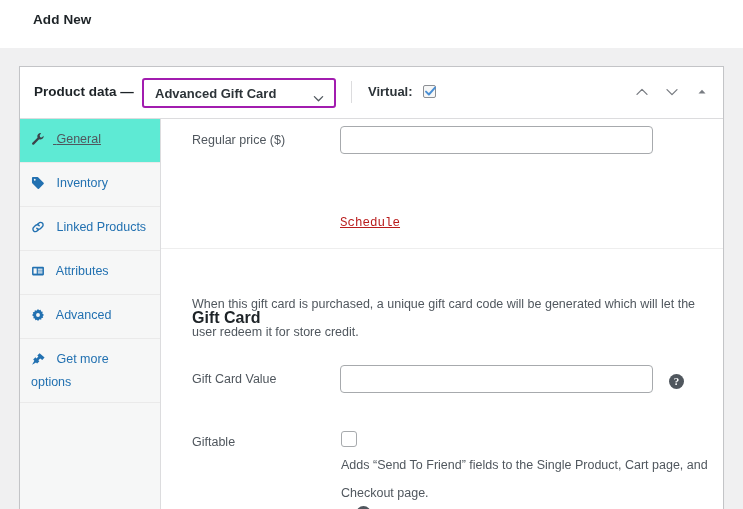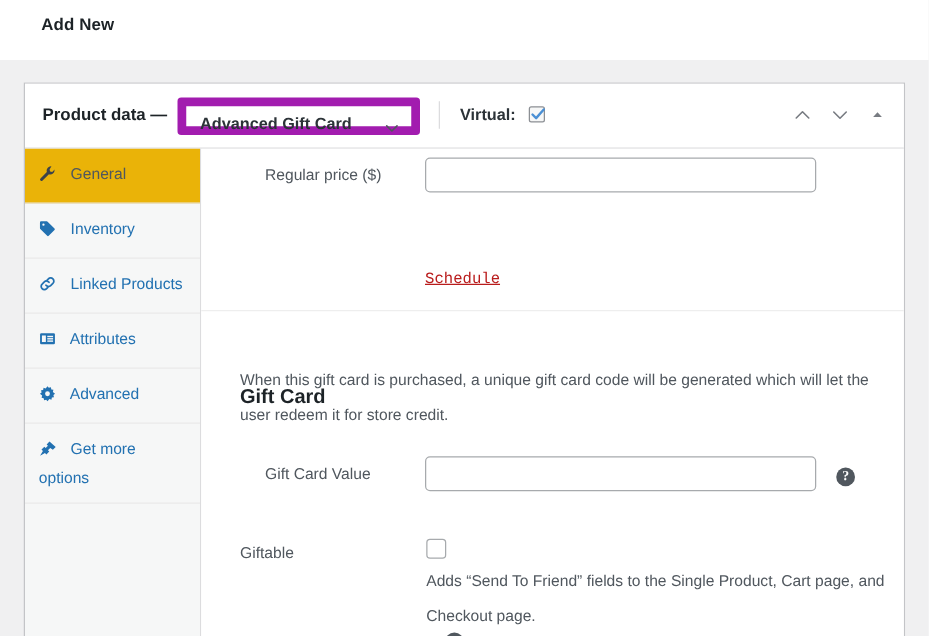--- a/index.html
+++ b/index.html
@@ -62,21 +62,21 @@
     font-size: 13.5px;
     font-weight: bold;
     color: #1d2327;
   }
   #product-type-select {
     position: absolute;
     left: 122px;
     top: 11px;
     width: 194px;
     height: 30px;
-    border: 7px solid #a21caf;
+    border: 2px solid #a21caf;
     border-radius: 3px;
     background: #ffffff;
     box-sizing: border-box;
     cursor: pointer;
   }
   #product-type-select-text {
     position: absolute;
     left: 11px;
     top: 6px;
     font-size: 13px;
@@ -163,22 +163,23 @@
     position: relative;
     padding: 10px 10px 10px 11px;
     border-bottom: 1px solid #eaeaea;
     font-size: 12.5px;
     line-height: 20px;
     color: #2271b1;
     cursor: pointer;
     box-sizing: border-box;
   }
   .tab-item.active {
-    background: #eab308;
+    background: #5eead4;
     color: #50575e;
+    text-decoration: underline;
   }
   .tab-icon {
     display: inline-block;
     width: 17px;
     vertical-align: -3px;
     margin-right: 5px;
   }
   .tab-label { }
 
   
@@ -194,21 +195,20 @@
   .field-row {
     position: relative;
     height: 47px;
   }
   .field-label {
     position: absolute;
     left: 31px;
     top: 14px;
     font-size: 12.5px;
     color: #50575e;
-    margin-left: 20px;
   }
   .field-input {
     position: absolute;
     left: 179px;
     top: 7px;
     width: 313px;
     height: 28px;
     border: 1px solid #a7aaad;
     border-radius: 4px;
     background: #ffffff;

